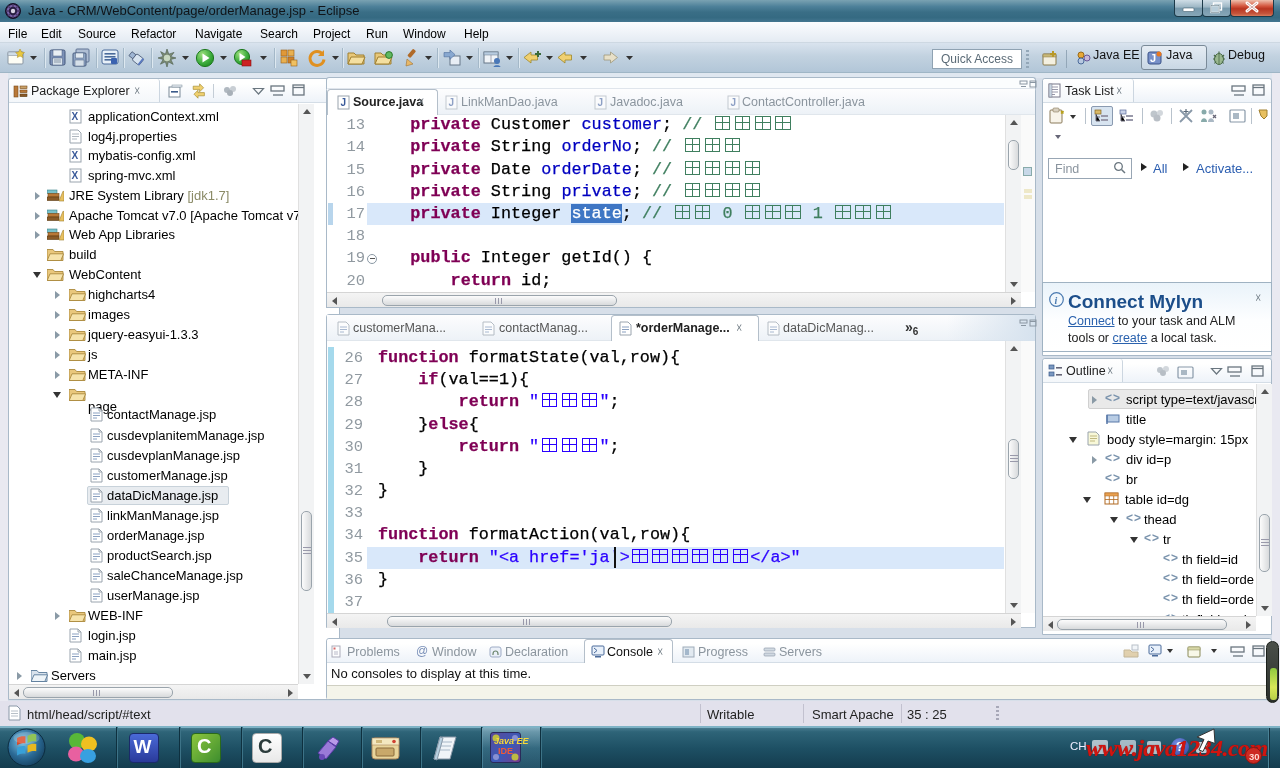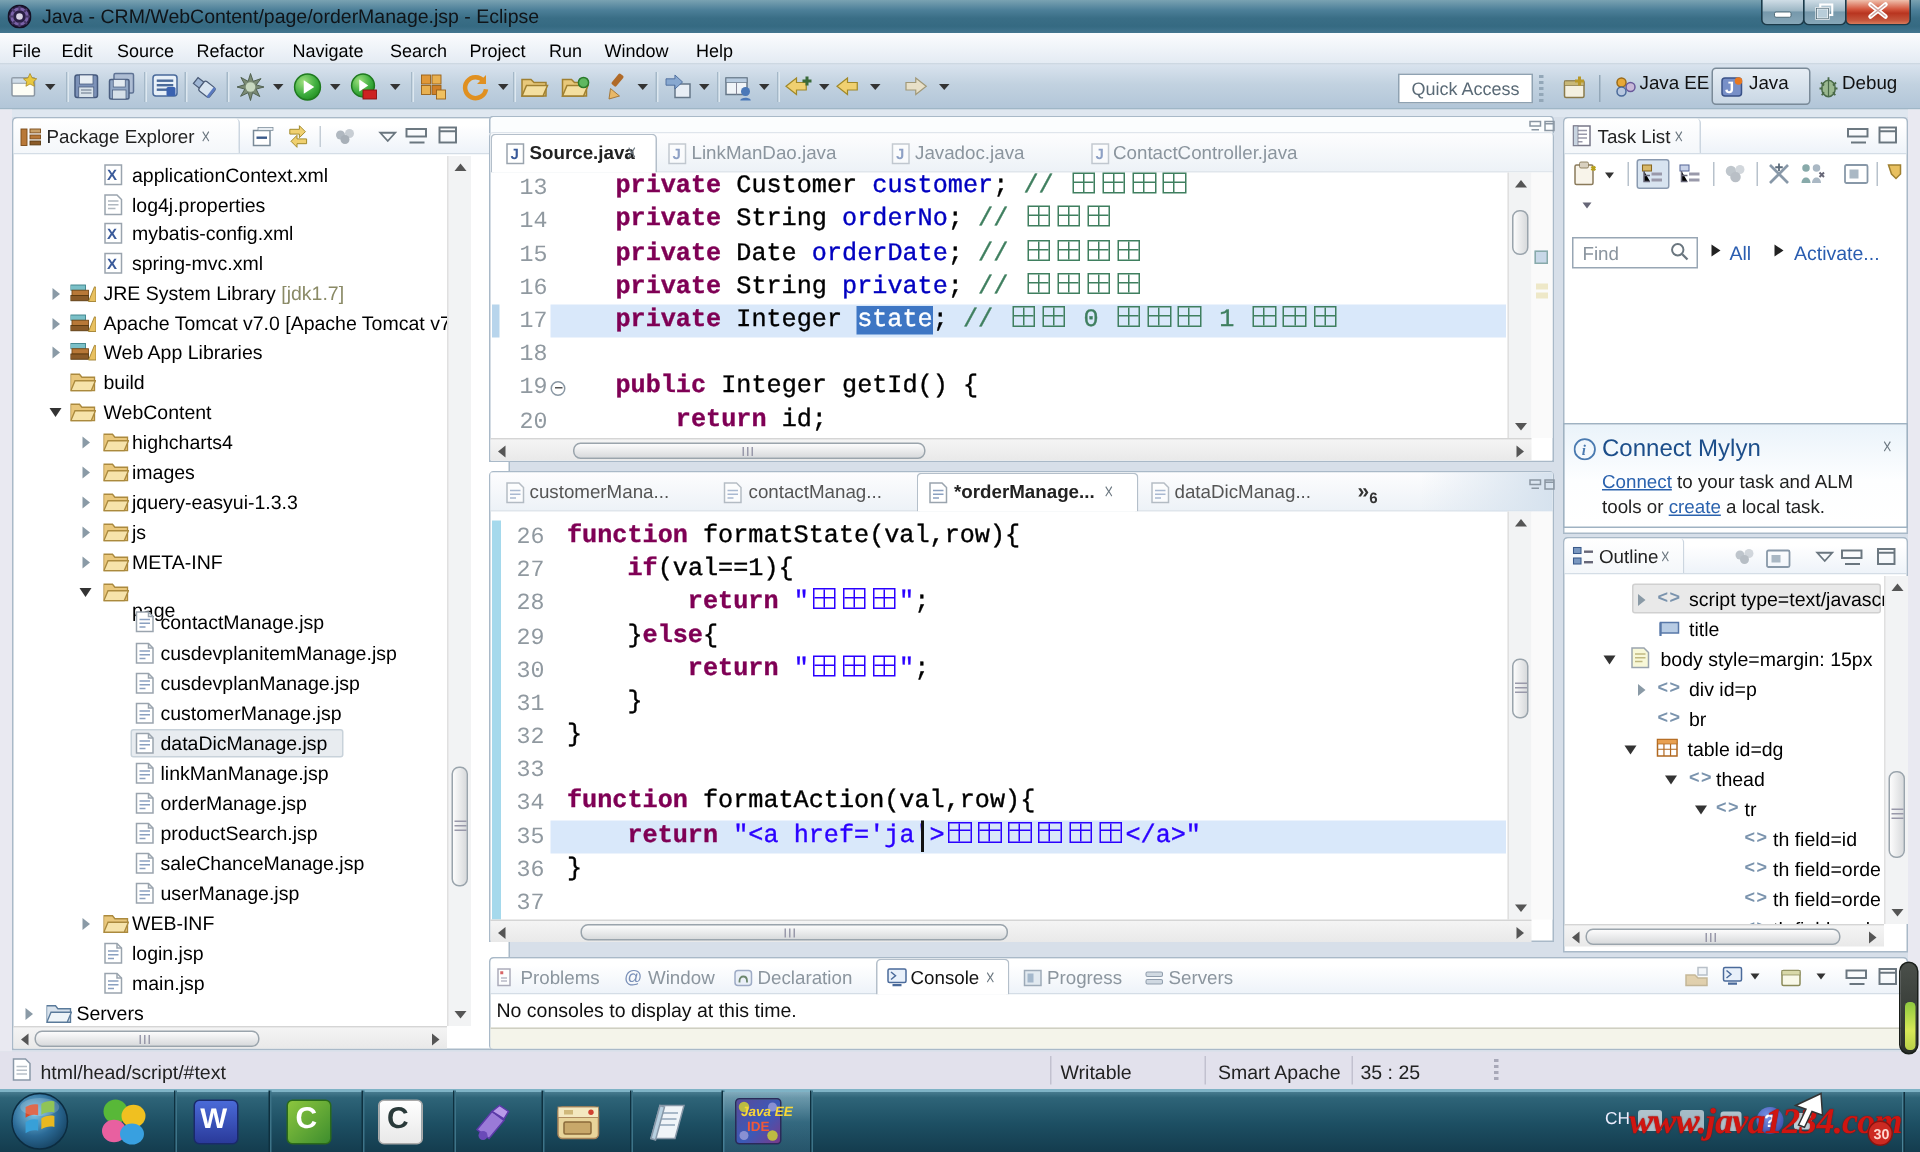--- a/index.html
+++ b/index.html
@@ -841,21 +841,21 @@
 <div class="abs" style="left:98px;top:84px;width:0;height:0;border-top:4.5px solid transparent;border-bottom:4.5px solid transparent;border-left:6px solid #222"></div>
 <span class="abs" style="left:110px;top:82px;font-size:13px;color:#2a5db0">All</span>
 <div class="abs" style="left:140px;top:84px;width:0;height:0;border-top:4.5px solid transparent;border-bottom:4.5px solid transparent;border-left:6px solid #222"></div>
 <span class="abs" style="left:153px;top:82px;font-size:13px;color:#2a5db0">Activate...</span>
 </div>
 <div class="abs" style="left:1042px;top:282px;width:230px;height:70px;border:1px solid #9fb2c2;background:linear-gradient(180deg,#eaf3fa 0%,#fdfeff 55%,#ffffff 100%);z-index:5">
 <svg class="abs" style="left:6px;top:9px" width="15" height="15">
       <circle cx="7.5" cy="7.5" r="6.8" fill="none" stroke="#4a7ab0" stroke-width="1.2"></circle>
       <text x="5.5" y="11.5" font-size="10" font-style="italic" font-weight="bold" fill="#4a7ab0" font-family="Liberation Serif">i</text>
     </svg>
-<span class="abs" style="left:25px;top:8px;font-size:16px;font-weight:normal;color:#1c4e8a">Connect Mylyn</span>
+<span class="abs" style="left:25px;top:8px;font-size:19px;font-weight:bold;color:#1c4e8a">Connect Mylyn</span>
 <span class="abs xx" style="left:212px;top:8px">☓</span>
 <span class="abs" style="left:25px;top:30px;font-size:12.5px;color:#222;width:196px;line-height:17px"><a class="lk">Connect</a> to your task and ALM tools or <a class="lk">create</a> a local task.</span>
 </div>
 <div id="ol" class="view" style="left:1042px;top:358px;width:230px;height:277px">
 <div class="vhead"></div>
 <div class="abs" style="left:0;top:0;width:80px;height:23px;background:linear-gradient(180deg,#fff,#f4f7fa);border-right:1px solid #ccd6e0;border-radius:3px 3px 0 0"></div>
 <svg class="abs" style="left:5px;top:5px" width="15" height="15">
       <rect x="1" y="1" width="5" height="4" fill="#7a98c0" stroke="#3a5a8a" stroke-width=".7"></rect>
       <rect x="1" y="8" width="5" height="4" fill="#7a98c0" stroke="#3a5a8a" stroke-width=".7"></rect>
       <rect x="8" y="3" width="6" height="1.6" fill="#667"></rect>

